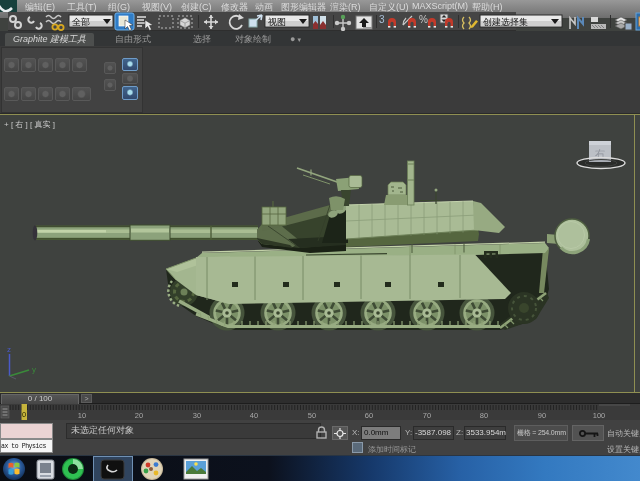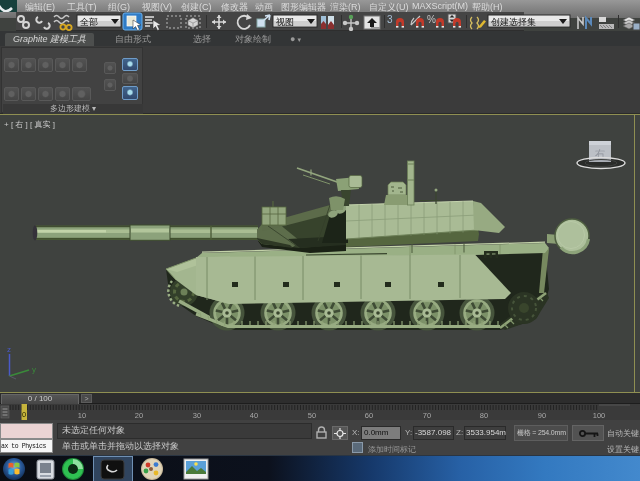--- a/index.html
+++ b/index.html
@@ -3,21 +3,21 @@
 <style>
 *{margin:0;padding:0;box-sizing:border-box;}
 html,body{width:640px;height:481px;overflow:hidden;background:#3f423f;font-family:"Liberation Sans",sans-serif;}
 #root{position:relative;width:640px;height:481px;}
 .abs{position:absolute;}
 
 #menubar{left:0;top:0;width:640px;height:18px;background:linear-gradient(#989898,#6e6e6e);}
 #menubar span{position:absolute;top:1px;font-size:9px;color:#dcdcdc;white-space:nowrap;}
 #logo{left:0;top:0;width:17px;height:12px;background:#17403c;overflow:hidden;}
 
-#toolbar{left:16px;top:12px;width:508px;height:19px;background:#454545;border-bottom:1px solid #2e2e2e;}
+#toolbar{left:8px;top:12px;width:508px;height:19px;background:#454545;border-bottom:1px solid #2e2e2e;}
 
 #rtabs{left:0;top:31px;width:640px;height:15px;background:#333536;}
 #rtabs .tab{position:absolute;top:2px;height:13px;font-size:9px;color:#9a9a9a;line-height:13px;}
 #rtabs .active{background:#4d4f4e;color:#d8d8d8;padding:0 8px;border-radius:2px 2px 0 0;font-style:italic;}
 
 #ribbon{left:0;top:46px;width:640px;height:68px;background:#3b3b3b;border-bottom:1px solid #2a2a2a;}
 #rpanel{position:absolute;left:1px;top:1px;width:142px;height:66px;background:#424242;border:1px solid #333;}
 .rbtn{position:absolute;background:radial-gradient(circle at 50% 50%, #606060 0 28%, rgba(0,0,0,0) 42%),linear-gradient(#525252,#454545);border:1px solid #595959;border-radius:2px;}
 .rbtnb{position:absolute;background:radial-gradient(circle at 50% 45%, #a8dcec 0 20%, rgba(0,0,0,0) 36%),linear-gradient(#41648c,#31496e);border:1px solid #6f9cc8;border-radius:2px;}
 #rlabel{position:absolute;left:1px;top:56px;width:140px;height:10px;background:#383838;color:#b8b8b8;font-size:8px;text-align:center;line-height:10px;}
@@ -26,21 +26,21 @@
 #vpr{left:634px;top:114px;width:1px;height:279px;background:#8f8f52;}
 #vplabel{left:4px;top:119px;font-size:8px;color:#c8c8c8;}
 
 #tslider{left:0;top:393px;width:640px;height:11px;background:#2d2d2d;border-bottom:1px solid #1d1d1d;}
 #tshandle{position:absolute;left:1px;top:1px;width:78px;height:15px;background:linear-gradient(#555,#3f3f3f);border:1px solid #666;color:#ccc;font-size:8px;text-align:center;line-height:8px;}
 #tsnext{position:absolute;left:81px;top:1px;width:11px;height:9px;background:#4a4a4a;border:1px solid #5c5c5c;color:#aaa;font-size:7px;text-align:center;line-height:8px;}
 
 #ruler{left:0;top:404px;width:640px;height:16px;background:#3a3a3a;border-bottom:1px solid #2a2a2a;}
 
 #status{left:0;top:420px;width:640px;height:35px;background:#414141;}
-.sbox{position:absolute;background:#3a3a3a;border:1px solid #2c2c2c;color:#c8c8c8;font-size:9px;line-height:12px;padding-left:4px;}
+.sbox{position:absolute;background:#3a3a3a;border:1px solid #2c2c2c;color:#c8c8c8;font-size:9px;line-height:12px;padding-left:4px;margin-left:9px;}
 
 #taskbar{left:0;top:455px;width:640px;height:26px;background:linear-gradient(90deg,#0a0d13 0%,#0c111d 42%,#16396b 58%,#2761a6 72%,#3379c0 85%,#4389cd 100%);border-top:1px solid #2a3542;}
 #wm{left:400px;top:448px;width:240px;font-size:17.5px;line-height:1;font-weight:bold;color:#222831;white-space:nowrap;text-shadow:1px 0 0 rgba(255,255,255,0.75),-1px 0 0 rgba(255,255,255,0.75),0 1px 0 rgba(255,255,255,0.75),0 -1px 0 rgba(255,255,255,0.75),1px 1px 0 rgba(255,255,255,0.55),-1px -1px 0 rgba(255,255,255,0.55);}
 </style></head>
 <body>
 <div id="root">
 <div class="abs" id="menubar">
   <div class="abs" id="logo"><svg width="17" height="12" xmlns="http://www.w3.org/2000/svg">
           <path d="M-2 2 Q4 14 12 6" stroke="#e8eef0" stroke-width="2.5" fill="none"></path>
         </svg></div>
@@ -176,21 +176,20 @@
     <div class="rbtn" style="left:2px;top:39px;width:15px;height:14px"></div>
     <div class="rbtn" style="left:19px;top:39px;width:15px;height:14px"></div>
     <div class="rbtn" style="left:36px;top:39px;width:15px;height:14px"></div>
     <div class="rbtn" style="left:53px;top:39px;width:15px;height:14px"></div>
     <div class="rbtn" style="left:70px;top:39px;width:19px;height:14px"></div>
     <div class="rbtn" style="left:102px;top:14px;width:12px;height:12px"></div>
     <div class="rbtn" style="left:102px;top:31px;width:12px;height:12px"></div>
     <div class="rbtnb" style="left:120px;top:10px;width:16px;height:13px"></div>
     <div class="rbtn" style="left:120px;top:25px;width:16px;height:11px"></div>
     <div class="rbtnb" style="left:120px;top:38px;width:16px;height:14px"></div>
-    <div id="rlabel">多边形建模 ▾</div>
   </div>
 </div>
 <div class="abs" id="vp"><svg id="vpsvg" width="640" height="279" viewBox="0 114 640 279" xmlns="http://www.w3.org/2000/svg">
 
 <ellipse cx="601" cy="162" rx="24" ry="5.5" fill="#2a2c2a"></ellipse>
 <rect x="589" y="140" width="22" height="21" fill="#bcc0c6"></rect>
 <rect x="589" y="140" width="22" height="4" fill="#ced2d8"></rect>
 <rect x="589" y="157" width="22" height="4" fill="#a9adb5"></rect>
 <text x="595" y="156" font-size="10" fill="#8e929a" font-family="Liberation Sans">右</text>
 <ellipse cx="601" cy="162" rx="24" ry="5.5" fill="none" stroke="#dcdcdc" stroke-width="1.4"></ellipse>
@@ -353,21 +352,20 @@
           <text x="542" y="14">90</text>
           <text x="599" y="14">100</text>
 </g>
 <rect x="21.5" y="0" width="5.5" height="16" fill="#c6b43c"></rect>
 <text x="24.2" y="13" font-family="Liberation Sans" font-size="7.5" fill="#2a2a00" text-anchor="middle">0</text>
 </svg></div>
 <div class="abs" id="status">
 <div class="abs" style="left:0;top:3px;width:53px;height:16px;background:#ecd4d4;border:1px solid #8a8a8a;"></div>
 <div class="abs" style="left:0;top:19px;width:53px;height:14px;background:#f6f6f6;border:1px solid #8a8a8a;color:#111;font-size:6.5px;font-family:'Liberation Mono',monospace;line-height:13px;letter-spacing:-0.45px;">ax to Physics (</div>
 <div class="sbox" style="left:57px;top:3px;width:255px;height:16px;">未选定任何对象</div>
-<div class="sbox" style="left:57px;top:19px;width:255px;height:16px;background:#414141;border-color:#414141;">单击或单击并拖动以选择对象</div>
 <svg class="abs" style="left:315px;top:6px" width="14" height="14" xmlns="http://www.w3.org/2000/svg">
         <rect x="2" y="6" width="9" height="6" fill="none" stroke="#b0b0b0" stroke-width="1.4"></rect>
         <path d="M3.5 6 V4 a3 3 0 0 1 6 0 V6" fill="none" stroke="#b0b0b0" stroke-width="1.4"></path>
       </svg>
 <div class="abs" style="left:332px;top:6px;width:16px;height:14px;background:#565656;border:1px solid #6a6a6a;"></div>
 <svg class="abs" style="left:334px;top:8px" width="12" height="11" xmlns="http://www.w3.org/2000/svg">
         <circle cx="6" cy="5.5" r="3" fill="none" stroke="#e8e8e8" stroke-width="1.2"></circle>
         <path d="M6 0 V3 M6 8 V11 M0 5.5 H3 M9 5.5 H12" stroke="#e8e8e8" stroke-width="1.2"></path>
       </svg>
 <div class="abs" style="left:352px;top:8px;color:#b8b8b8;font-size:8px;">X:</div>

